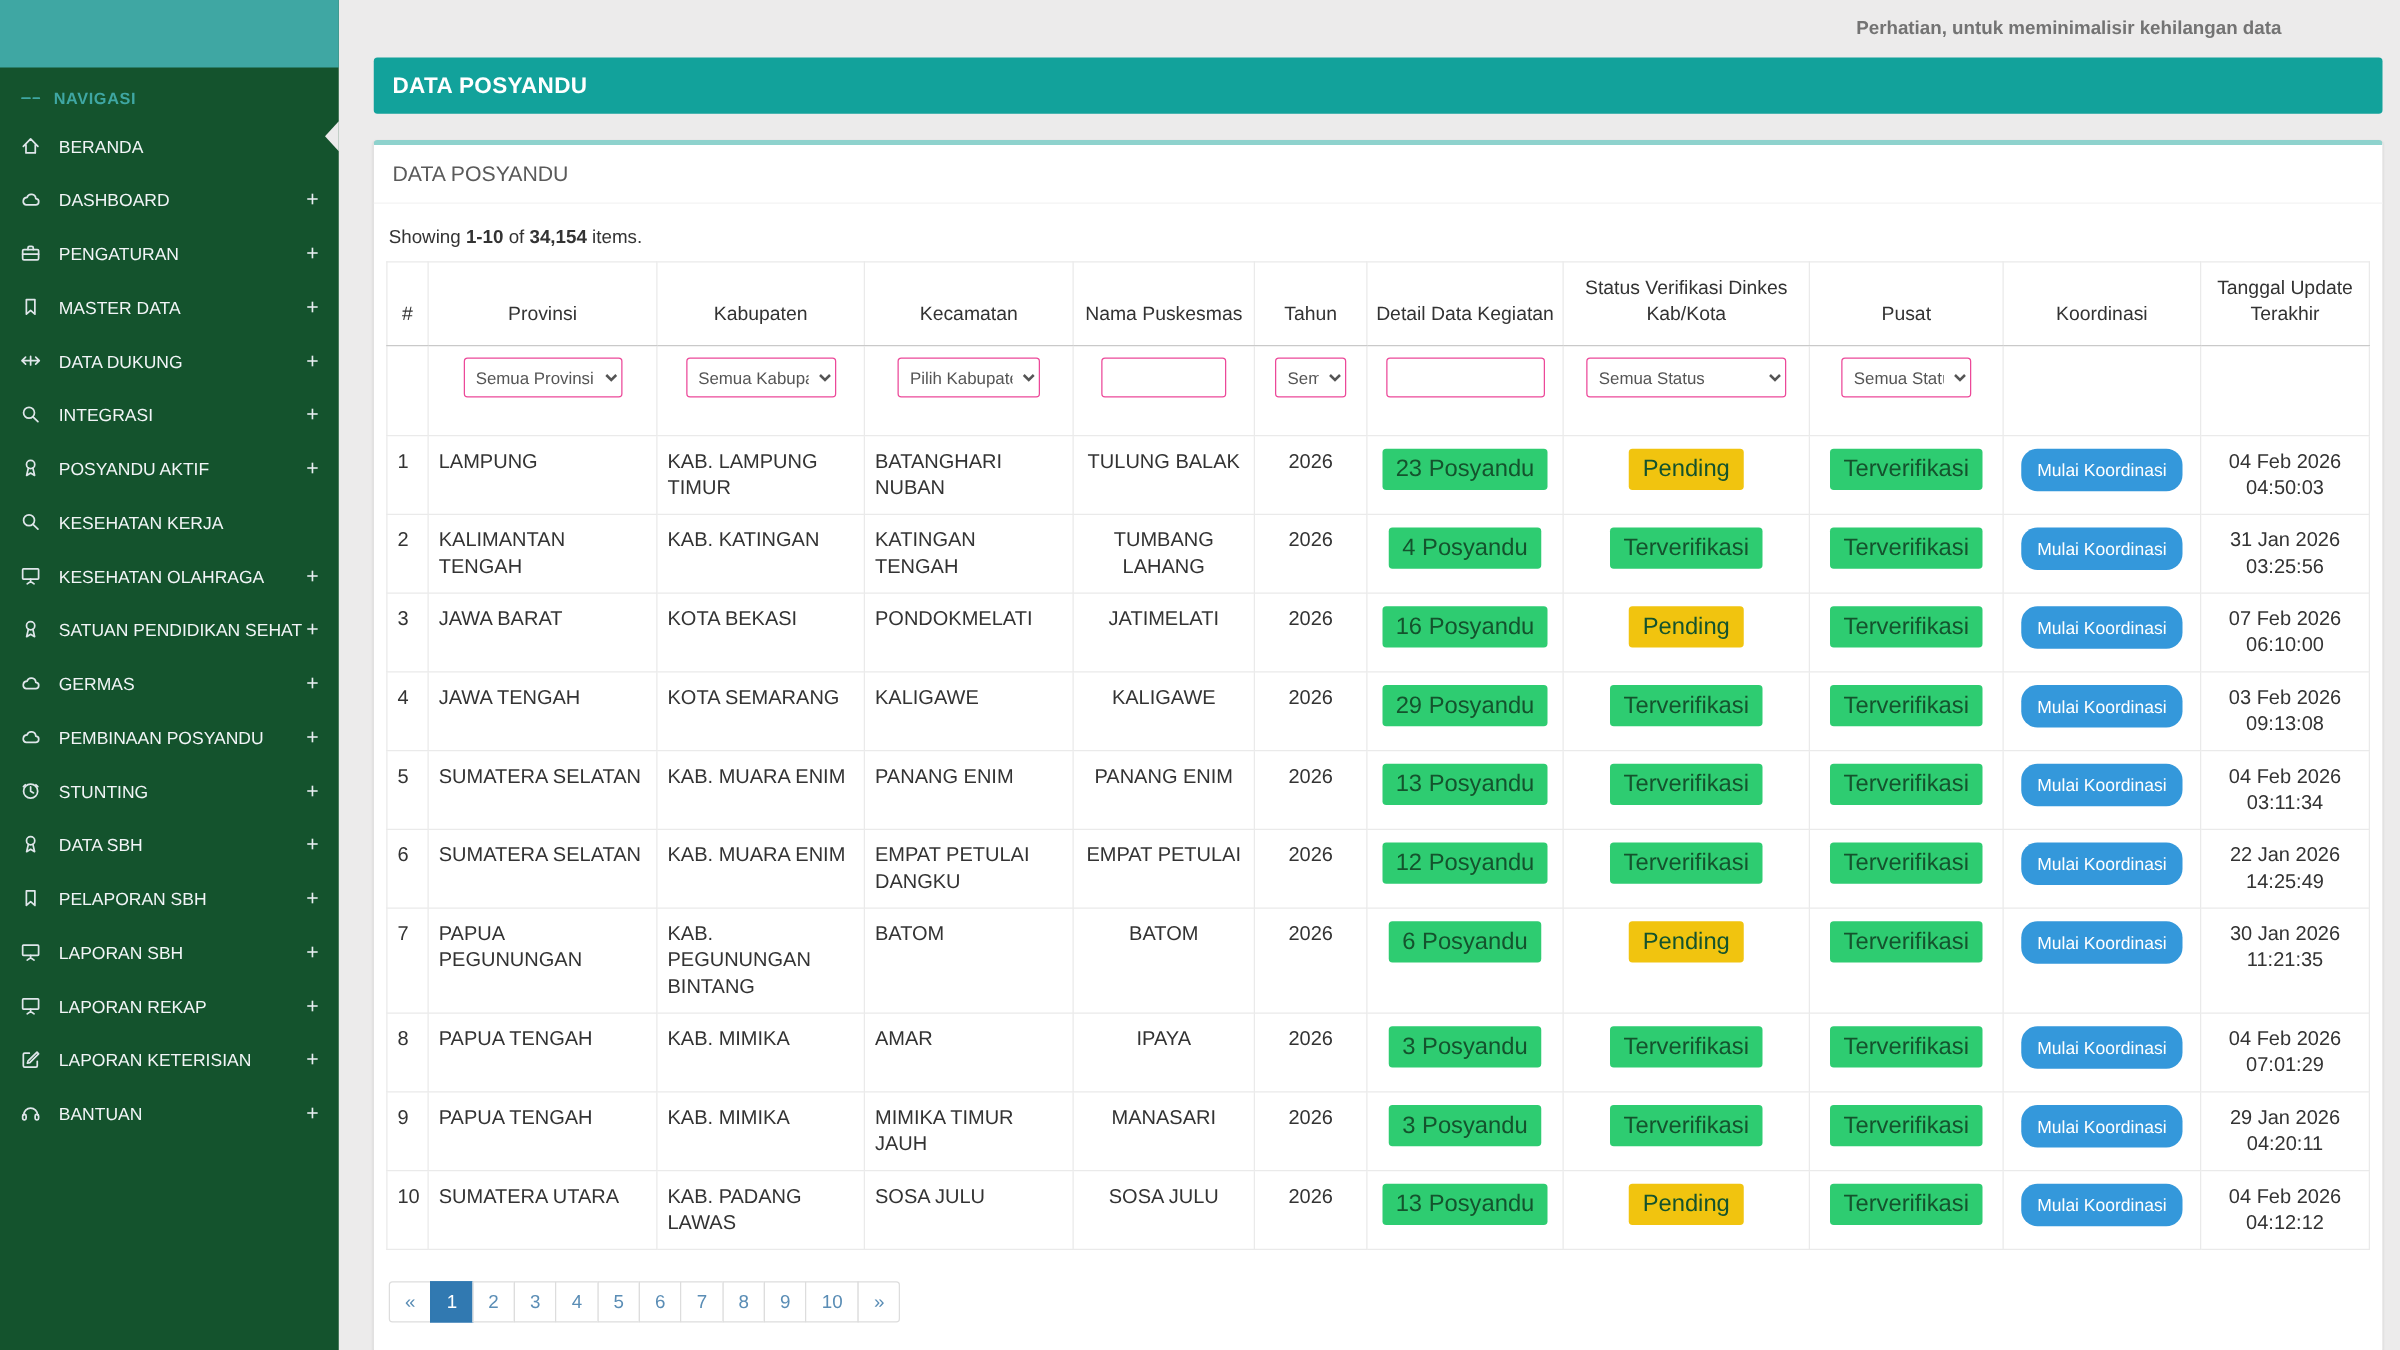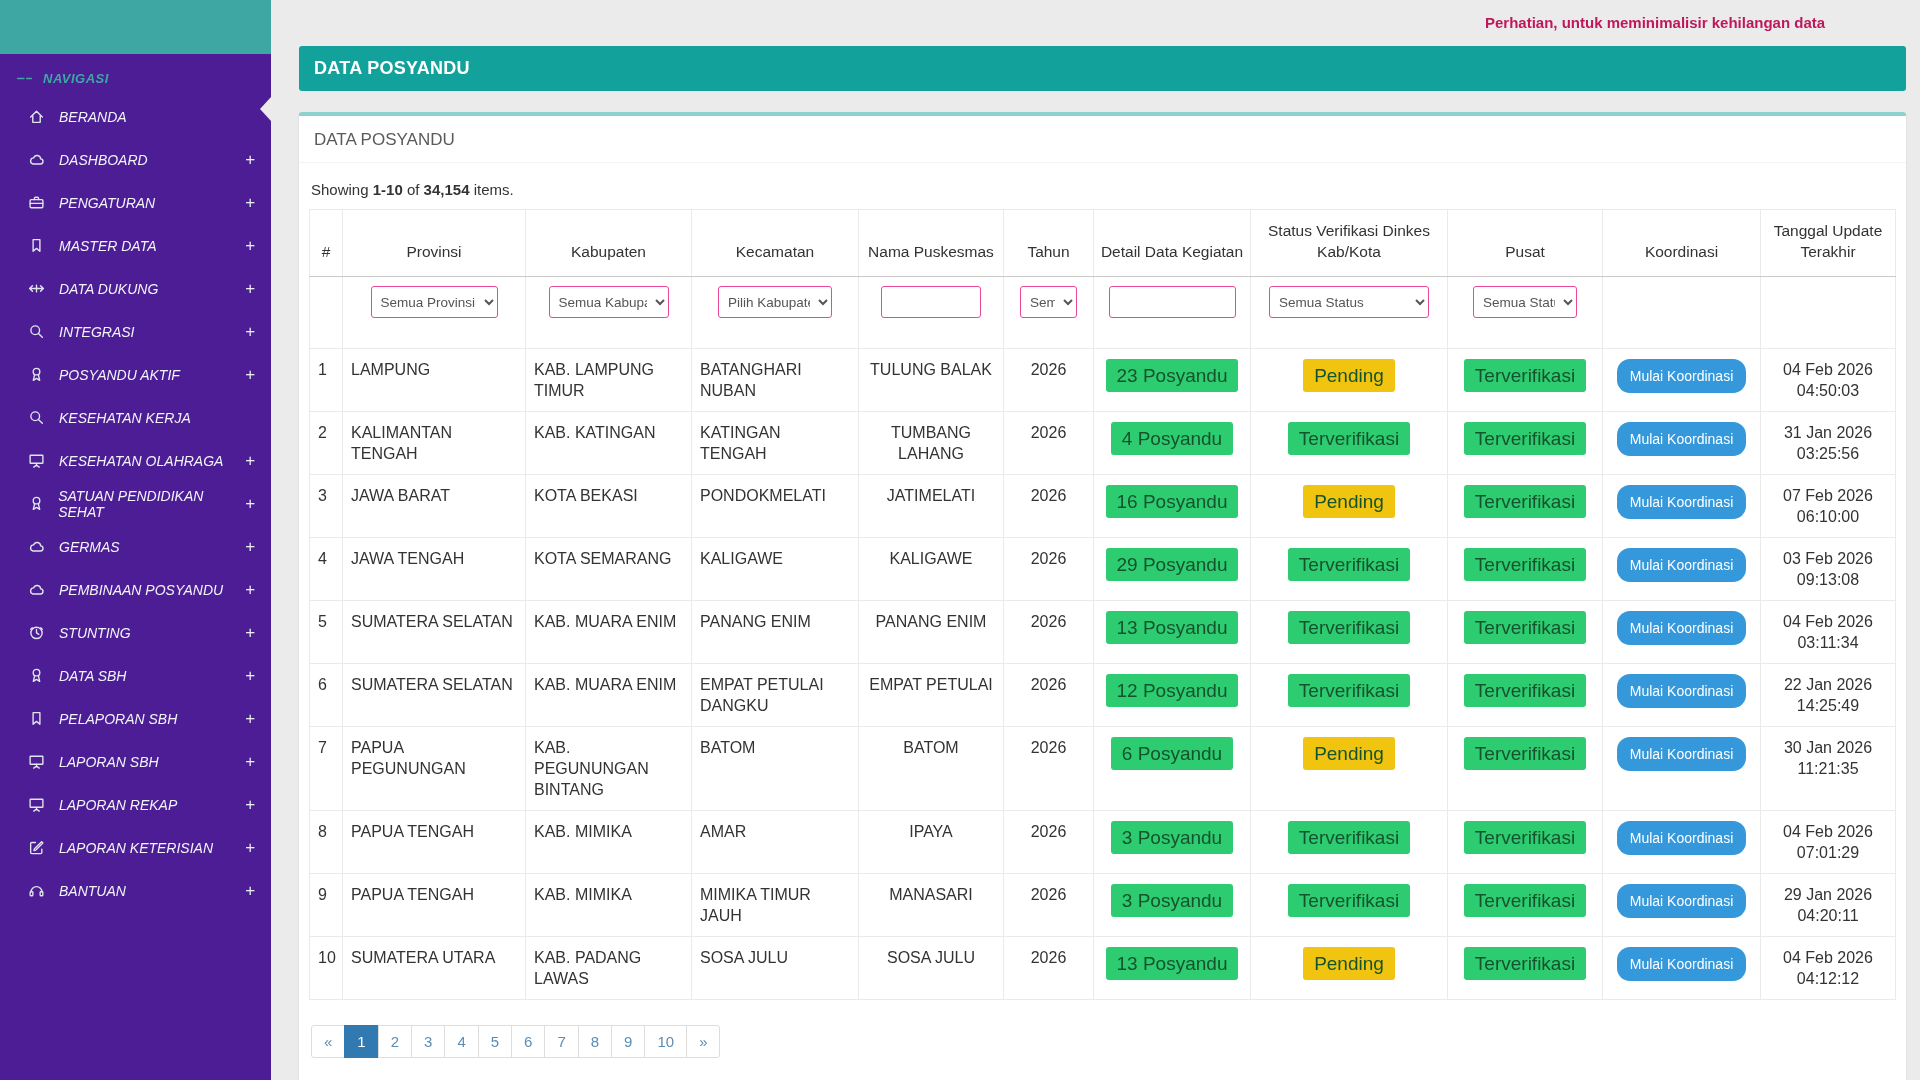--- a/index.html
+++ b/index.html
@@ -4,36 +4,36 @@
 <style>
   * { margin:0; padding:0; box-sizing:border-box; }
   html,body { width:1920px; height:1080px; }
   body {
     position:relative; overflow:hidden;
     background:#ecebeb;
     font-family:"Liberation Sans", sans-serif;
     color:#333;
   }
   
-  .sidebar { position:absolute; left:0; top:0; width:271px; height:1080px; background:#4c1d95;font-style:italic; }
+  .sidebar { position:absolute; left:0; top:0; width:271px; height:1080px; background:#14532d; }
   .sidebar-logo { height:54px; background:#3fa7a3; }
   .nav-section { display:flex; align-items:center; gap:10px; padding:16px 16px 8px 16px;
                  color:#3fa7a3; font-size:13px; font-weight:bold; letter-spacing:.5px; }
   .nav-section .icn { color:#3fa7a3; display:inline-flex; }
-  .nav-list { list-style:none;margin-left:12px; }
+  .nav-list { list-style:none; }
   .nav-item { height:43px; display:flex; align-items:center; padding:0 16px; color:#f2f5f7;
               font-size:14px; cursor:pointer; }
   .nav-item .icn { width:20px; margin-right:11px; display:inline-flex; color:#dfe6ea; }
   .nav-item .plus { margin-left:auto; font-size:17px; color:#e8eef1; font-weight:400; }
   .active-arrow { position:absolute; right:0; top:97px; width:0; height:0;
                   border-top:12px solid transparent; border-bottom:12px solid transparent;
                   border-right:11px solid #ecebeb; }
   
   .main { position:absolute; left:271px; top:0; width:1649px; height:1080px; }
-  .warning { position:absolute; left:1214px; top:14px; color:#be185d; font-weight:bold;
+  .warning { position:absolute; left:1214px; top:14px; color:#737373; font-weight:bold;
              font-size:15px; white-space:nowrap; }
   .page-header { margin:46px 14px 0 28px; height:45px; background:#12a29b; border-radius:3px;
                  display:flex; align-items:center; padding-left:15px; }
   .page-header .title { color:#fff; font-weight:bold; font-size:18px; letter-spacing:.3px; }
   .card { margin:21px 14px 0 28px; background:#fff; border-top:4px solid #8ed2cd;
           border-radius:3px; box-shadow:0 1px 2px rgba(0,0,0,.12); min-height:970px; }
   .card-header { padding:14px 15px 12px 15px; font-size:17px; color:#5a5a5a;
                  border-bottom:1px solid #f4f4f4; }
   .card-body { padding:10px; }
   .summary { font-size:15px; color:#333; margin:8px 0 11px 2px; }

